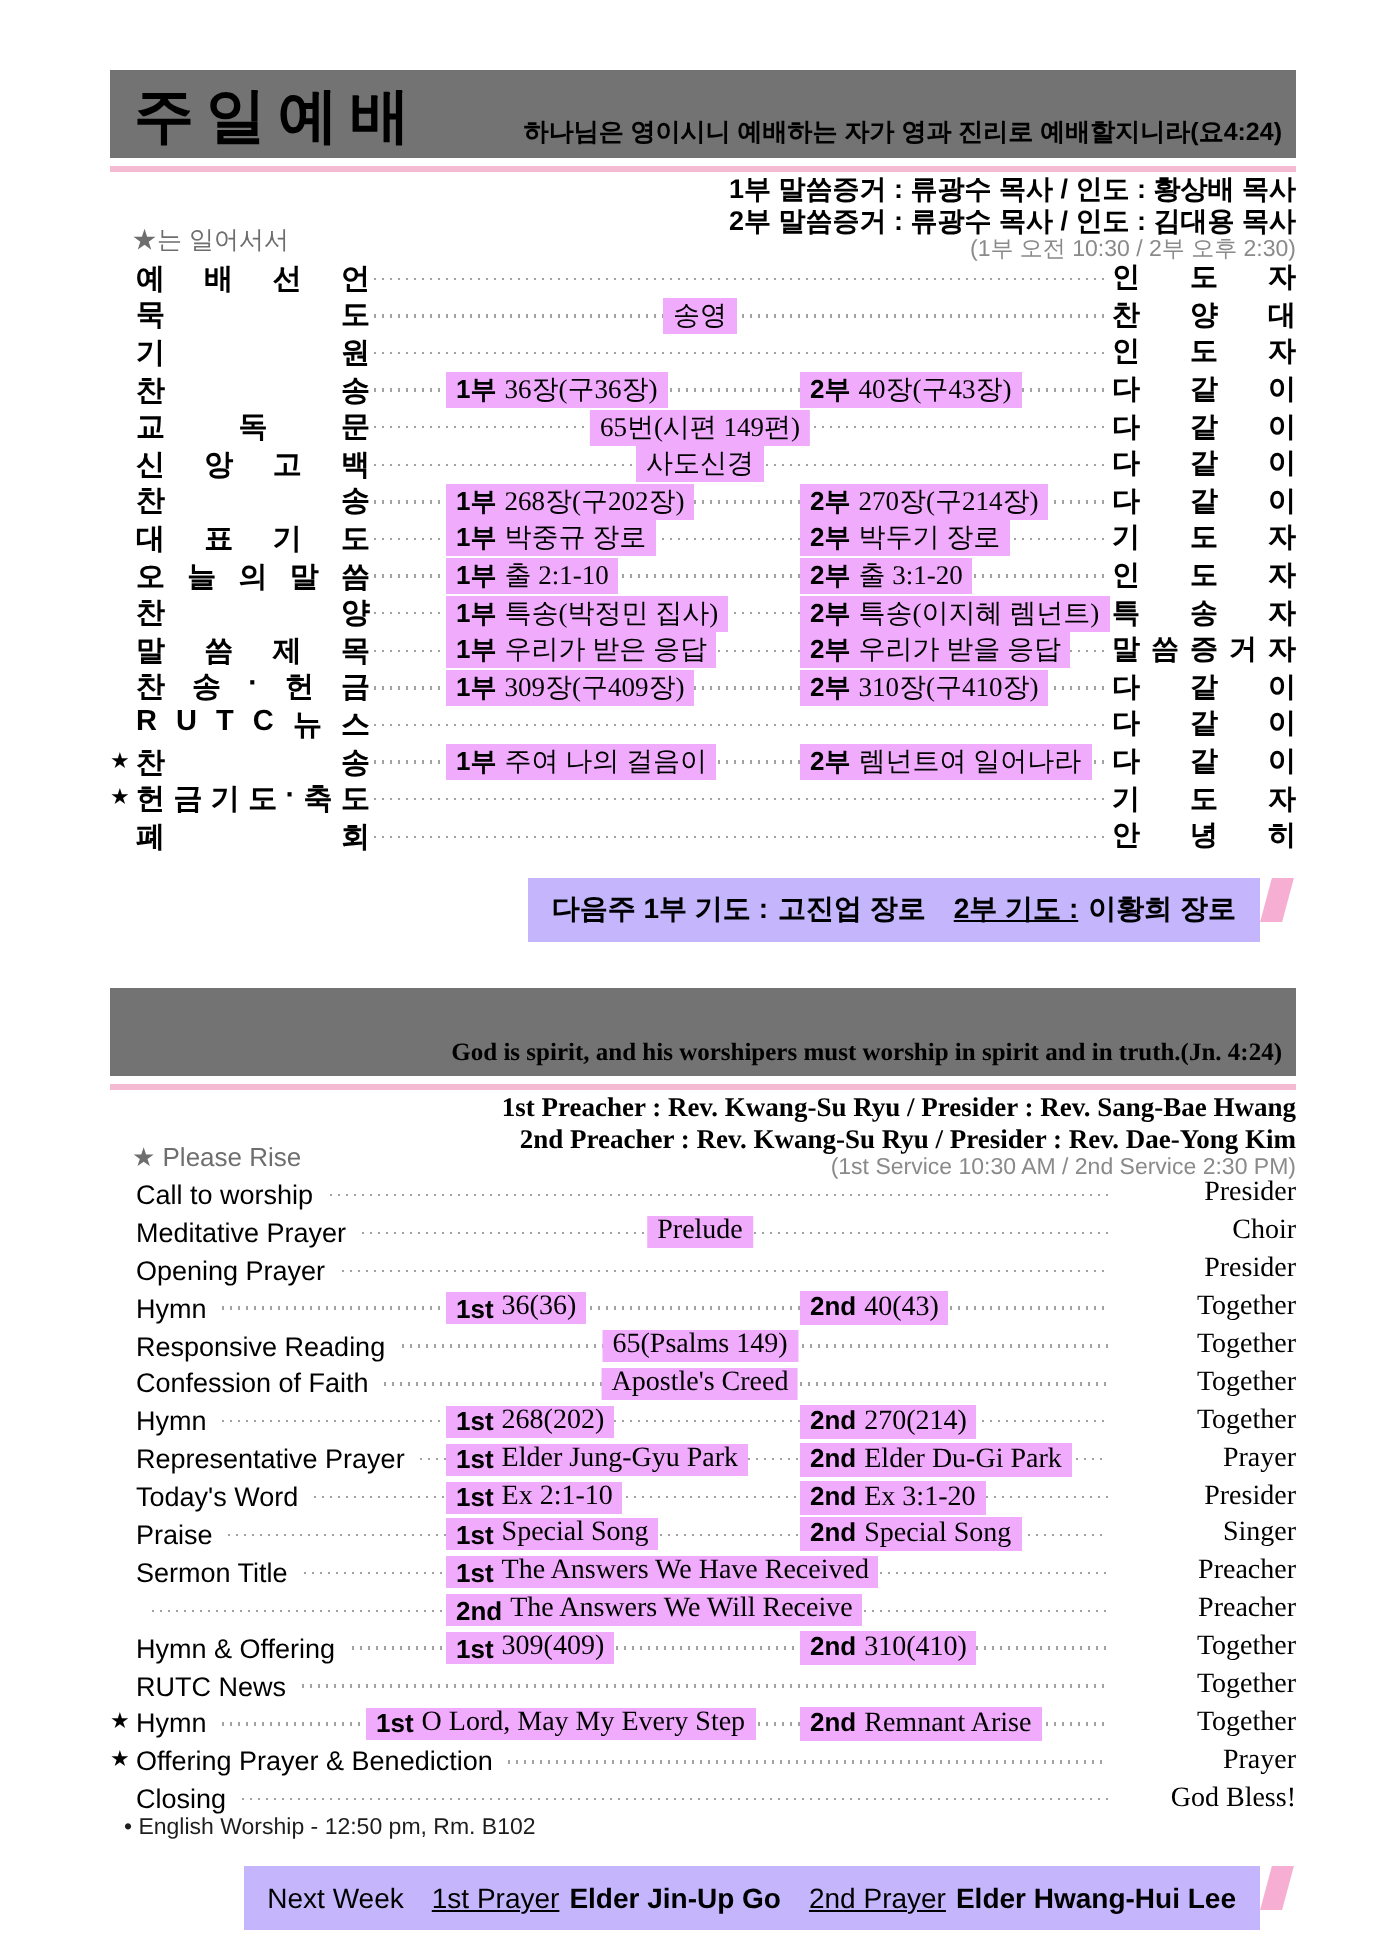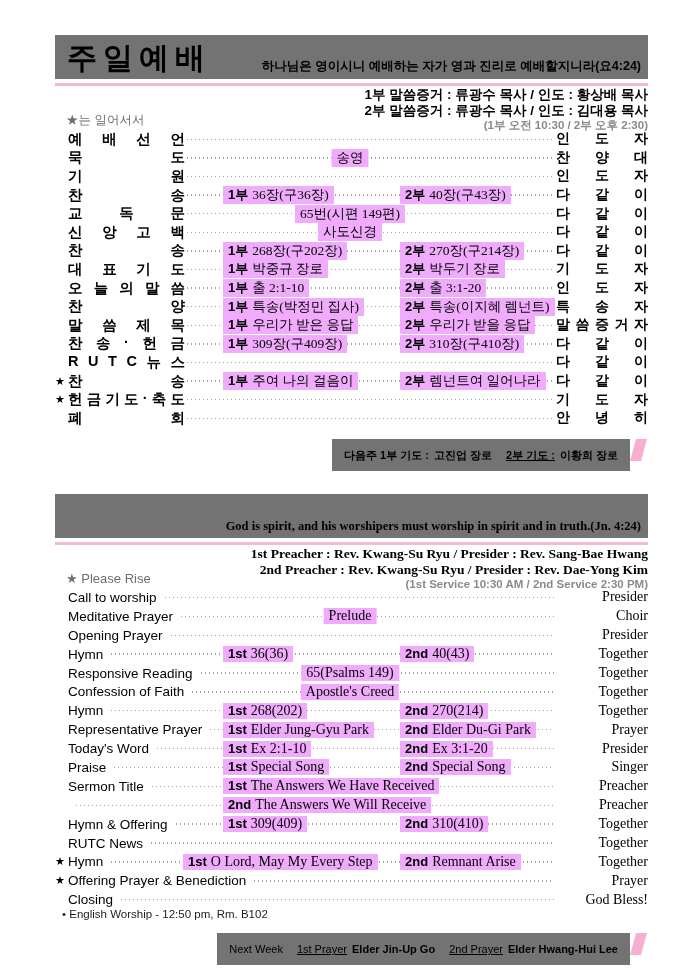--- a/index.html
+++ b/index.html
@@ -16,21 +16,21 @@
   .banner-sub{position:absolute;right:7px;bottom:4px;font-size:12.5px;font-weight:bold;}
   #en-banner .banner-sub{font-family:"Liberation Serif",serif;}
   .banner-line{position:absolute;left:55px;width:593px;height:3px;background:#f4bad2;}
   #kr-line{top:83px;}
   #en-line{top:542px;}
 
   
   .info-block{position:absolute;left:55px;width:593px;text-align:right;}
   #kr-info{top:87px;font-size:13.5px;font-weight:bold;line-height:15.5px;}
   #en-info{top:546px;font-size:13.5px;font-weight:bold;line-height:15.5px;font-family:"Liberation Serif",serif;}
-  .time-note{font-size:11.5px;font-weight:bold;color:#8a8a8a;font-family:"Liberation Sans",sans-serif;line-height:14px;}
+  .time-note{font-size:11.5px;font-weight:normal;color:#8a8a8a;font-family:"Liberation Sans",sans-serif;line-height:14px;}
   .rise-note{position:absolute;color:#6e6e6e;}
   #kr-rise{left:66px;top:112px;font-size:12.5px;}
   #en-rise{left:66px;top:571px;font-size:13px;}
 
   
   .rows{position:absolute;left:55px;width:593px;}
   #kr-rows{top:130px;}
   #en-rows{top:588px;}
   .svc-row{display:flex;align-items:center;position:relative;}
   #kr-rows .svc-row{height:18.6px;}
@@ -41,32 +41,32 @@
   #en-rows .cell-label{padding-right:6px;font-size:13.5px;}
   .cell-mid{flex:1;height:1.4px;margin:0 2px;
             background:repeating-linear-gradient(90deg,#a2a2a2 0 1px,transparent 1px 4px);}
   .cell-right{flex:0 0 auto;white-space:nowrap;}
   #kr-rows .cell-right{width:92px;font-weight:bold;font-size:14px;}
   #en-rows .cell-right{width:92px;text-align:right;font-family:"Liberation Serif",serif;font-size:14px;}
   .justified{display:flex;justify-content:space-between;}
 
   .cnt{position:absolute;top:50%;transform:translateY(-50%);background:#f0abfc;
        padding:0 5px;white-space:nowrap;z-index:1;display:flex;align-items:baseline;gap:4px;}
-  .c1{left:168px;}
+  .c1{left:168px;align-items:center;}
   .c2{left:345px;}
   .cc{left:295px;transform:translate(-50%,-50%);}
   .ord{font-weight:bold;font-family:"Liberation Sans",sans-serif;font-size:13px;}
   .val{font-family:"Liberation Serif",serif;font-size:13.5px;}
   #en-rows .val{font-size:14px;}
 
   
   .footer-wrap{position:absolute;right:56px;height:22px;display:flex;align-items:stretch;}
   #kr-footer{top:439px;}
   #en-footer{top:933px;}
-  .bar{background:#737373;display:flex;align-items:center;padding:16px 12px;font-size:11px;white-space:nowrap;}
+  .bar{background:#c4b5fd;display:flex;align-items:center;padding:16px 12px;font-size:14px;white-space:nowrap;}
   #kr-footer .bar{font-weight:bold;}
   .bar .gap{margin-left:14px;text-decoration:underline;}
   .bar b{margin-left:5px;}
   .tri{width:11px;margin-left:3px;background:#f6aed2;transform:skewX(-15deg);}
 
   #en-note{position:absolute;left:62px;top:908px;font-size:11.5px;color:#1d1d1d;}
 </style>
 </head>
 <body>
 

